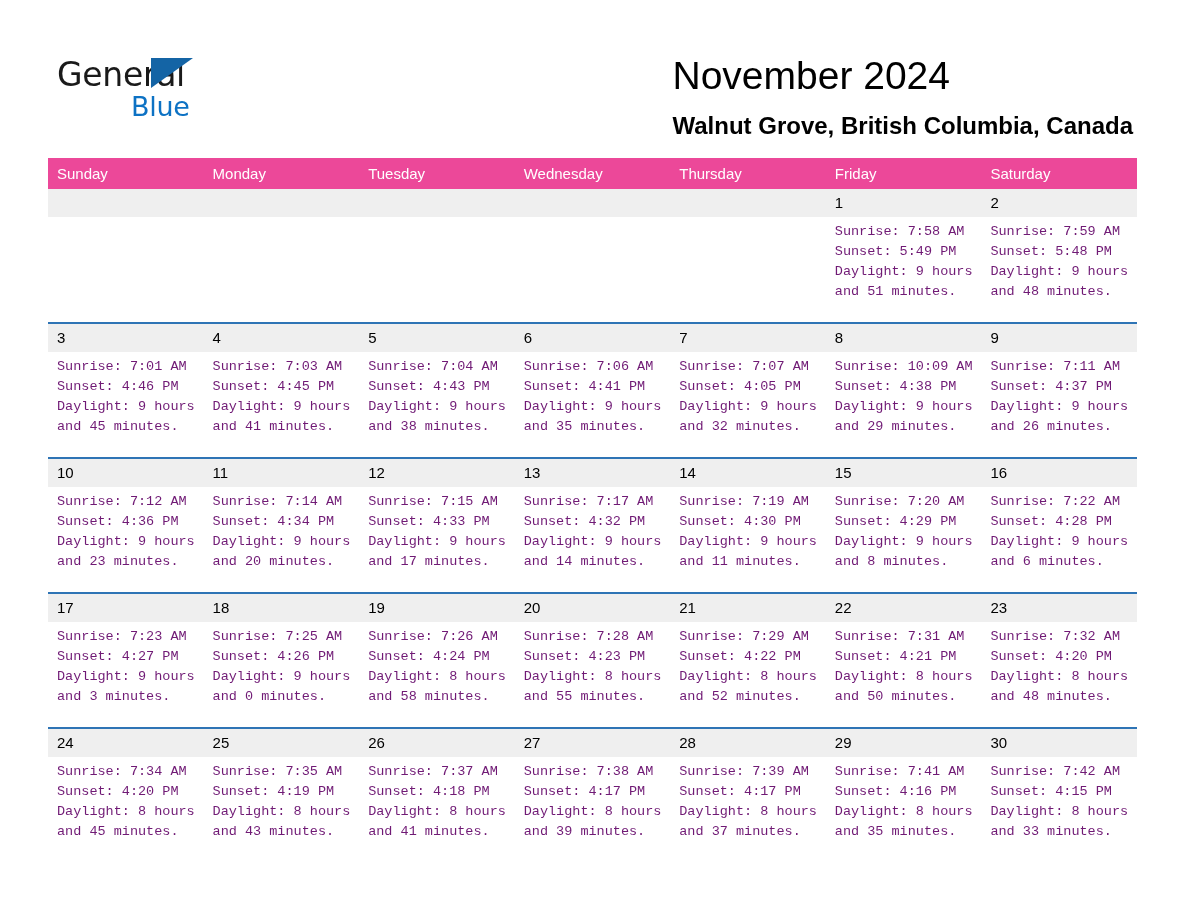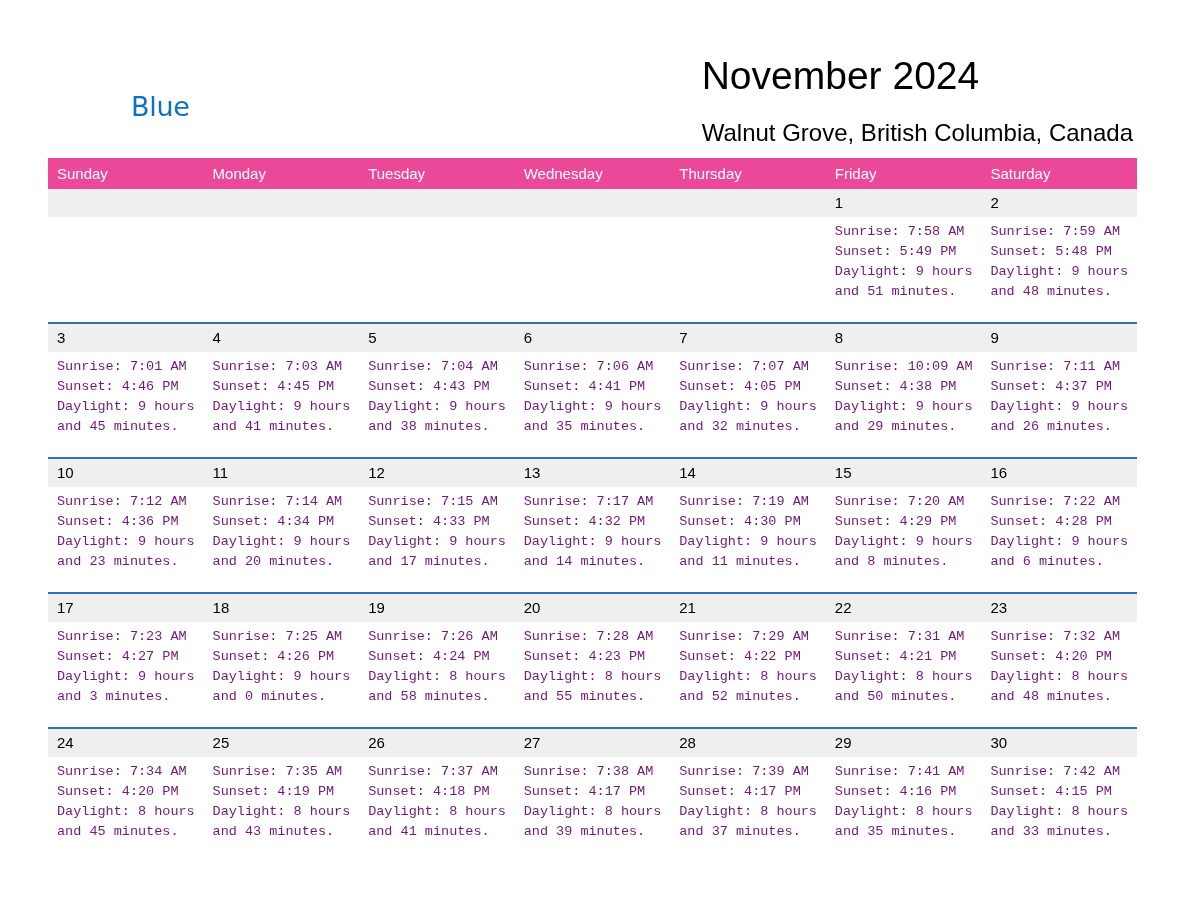--- a/index.html
+++ b/index.html
@@ -78,24 +78,24 @@
   }
   .month-title {
     font-size: 39px;
     font-weight: 400;
     color: #000000;
     line-height: 48px;
     white-space: nowrap;
   }
   .location-title {
     font-size: 24px;
-    font-weight: 400;
+    font-weight: 700;
     color: #000000;
     line-height: 30px;
-    margin-top: 18px;
+    margin-top: 11px;
     white-space: nowrap;
   }
 
   
   .calendar {
     position: absolute;
     left: 48px;
     top: 158px;
     width: 1089px;
     border-collapse: collapse;
@@ -144,20 +144,24 @@
   .details div { white-space: nowrap; }
 </style>
 </head>
 <body>
 
 <div class="page">
 
   <div class="header">
 
     <div class="brand">
+      <div class="brand-line1">
+        <span class="brand-general">General</span>
+        <span class="brand-triangle"></span>
+      </div>
       <span class="brand-blue">Blue</span>
     </div>
 
     <div class="title-block">
       <div class="month-title">November 2024</div>
       <div class="location-title">Walnut Grove, British Columbia, Canada</div>
     </div>
 
   </div>
 

